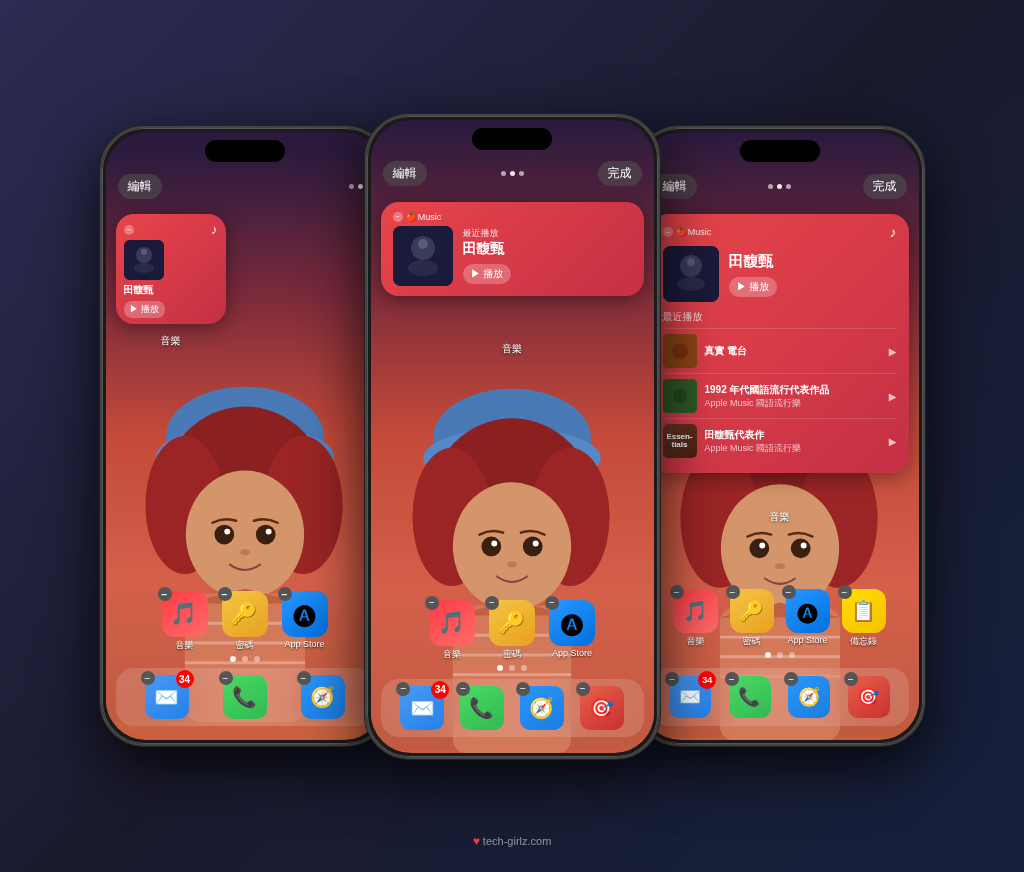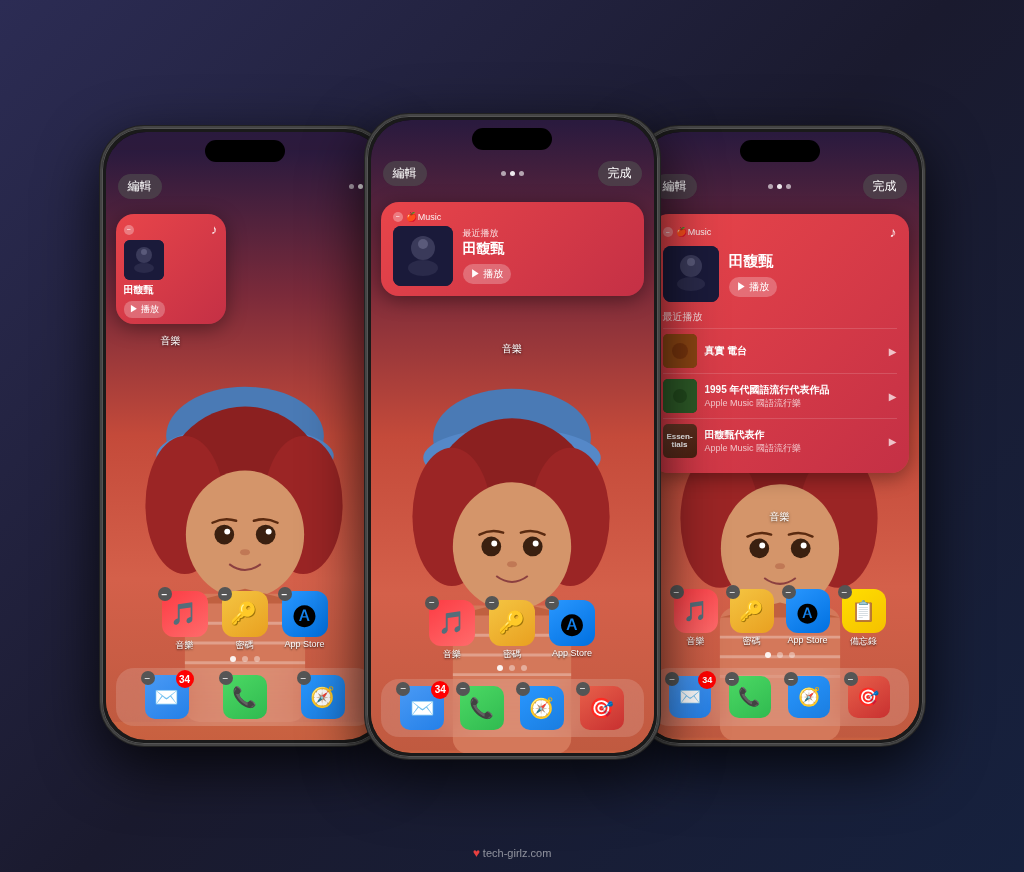--- a/index.html
+++ b/index.html
@@ -16,21 +16,21 @@
     }
 
     .page-bg {
       position: absolute;
       inset: 0;
       background: linear-gradient(135deg, #2c2c54 0%, #1a1a2e 50%, #16213e 100%);
     }
 
     .watermark {
       position: absolute;
-      bottom: 12px;
+      bottom: 24px;
       left: 50%;
       transform: translateX(-50%);
       font-size: 11px;
       color: rgba(255,255,255,0.5);
       z-index: 100;
     }
 
     .phone {
       position: relative;
       border-radius: 44px;
@@ -470,21 +470,21 @@
           </div>
 
           <div style="display:flex;align-items:center;gap:8px;padding:5px 0;border-top:1px solid rgba(255,255,255,0.15);">
             <div style="width:34px;height:34px;border-radius:5px;background:linear-gradient(135deg,#2d5a27,#1a4018);overflow:hidden;flex-shrink:0;">
               <svg width="34" height="34" viewBox="0 0 34 34">
                 <rect width="34" height="34" fill="#2d5a27"></rect>
                 <circle cx="17" cy="17" r="7" fill="#1a4018" opacity="0.6"></circle>
               </svg>
             </div>
             <div style="flex:1;">
-              <div style="color:white;font-size:10px;font-weight:600;">1995 年代國語流行代表作品</div>
+              <div style="color:white;font-size:10px;font-weight:600;">1992 年代國語流行代表作品</div>
               <div style="color:rgba(255,255,255,0.7);font-size:9px;">Apple Music 國語流行樂</div>
             </div>
             <span style="color:rgba(255,255,255,0.7);font-size:10px;">▶</span>
           </div>
 
           <div style="display:flex;align-items:center;gap:8px;padding:5px 0;border-top:1px solid rgba(255,255,255,0.15);">
             <div style="width:34px;height:34px;border-radius:5px;background:linear-gradient(135deg,#6b3a2a,#4a2010);overflow:hidden;flex-shrink:0;display:flex;align-items:center;justify-content:center;">
               <span style="font-size:8px;color:white;font-weight:700;text-align:center;line-height:1;">Essen-<br>tials</span>
             </div>
             <div style="flex:1;">

